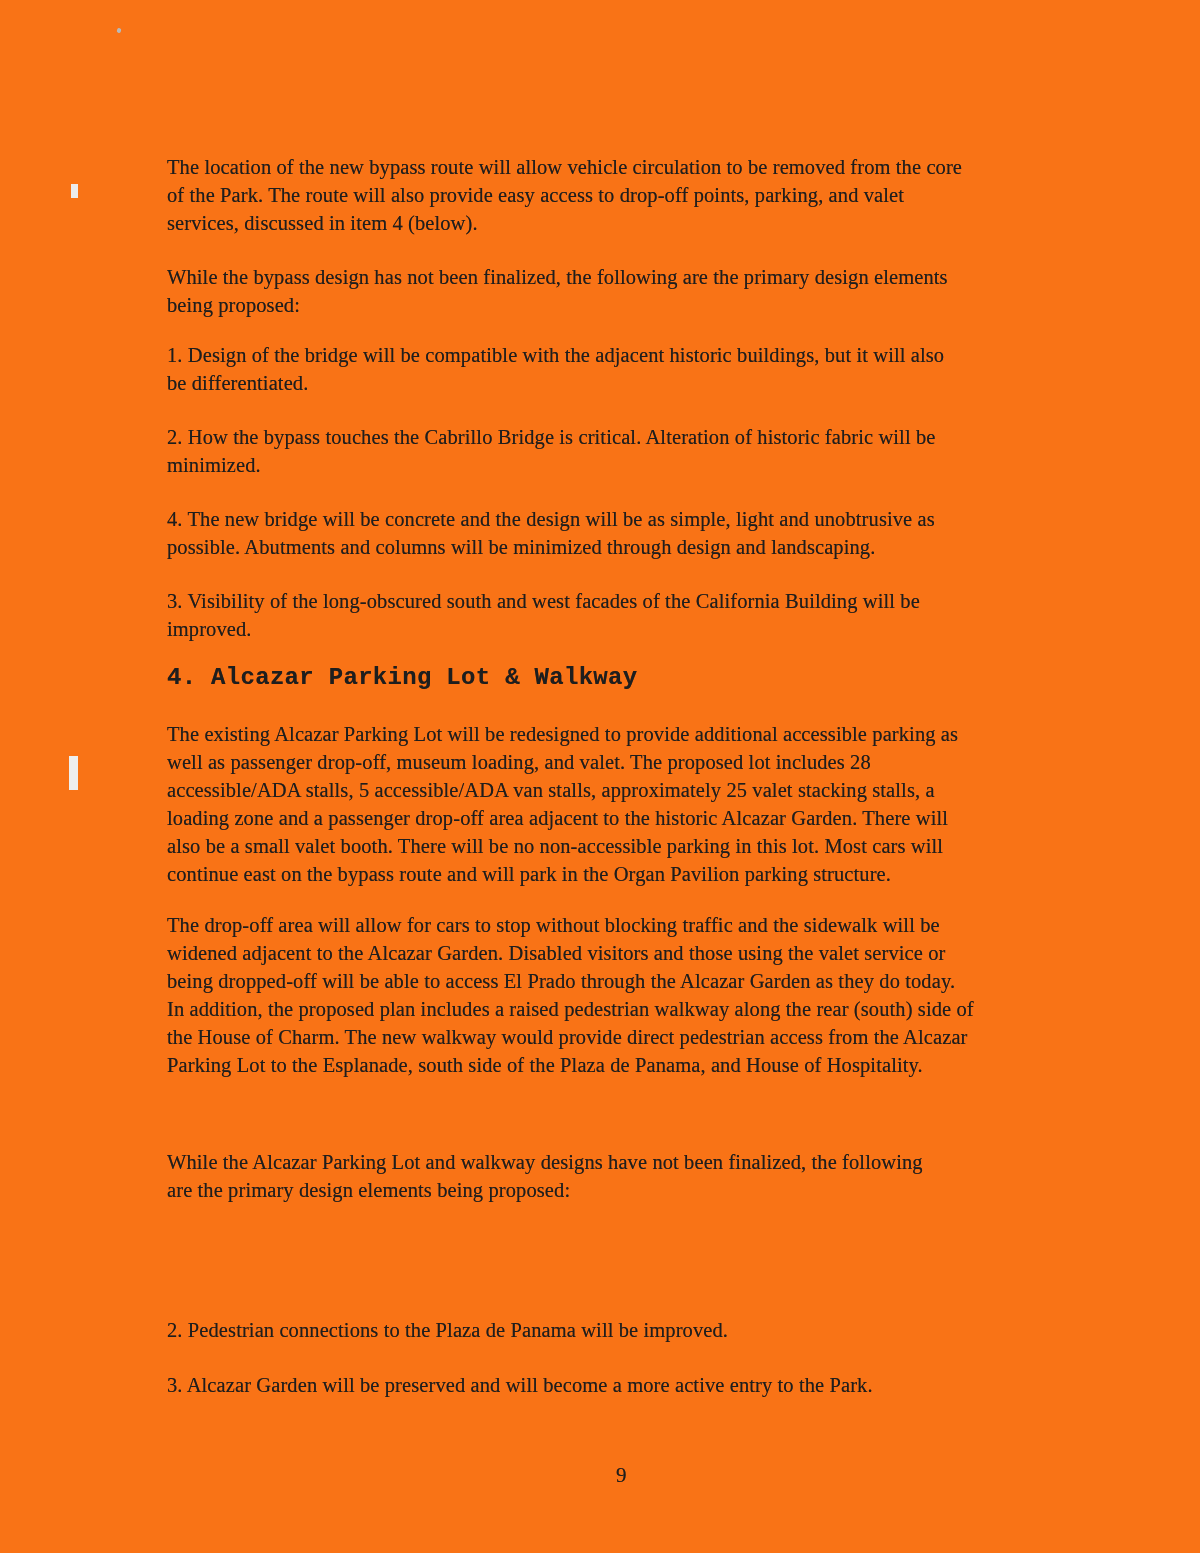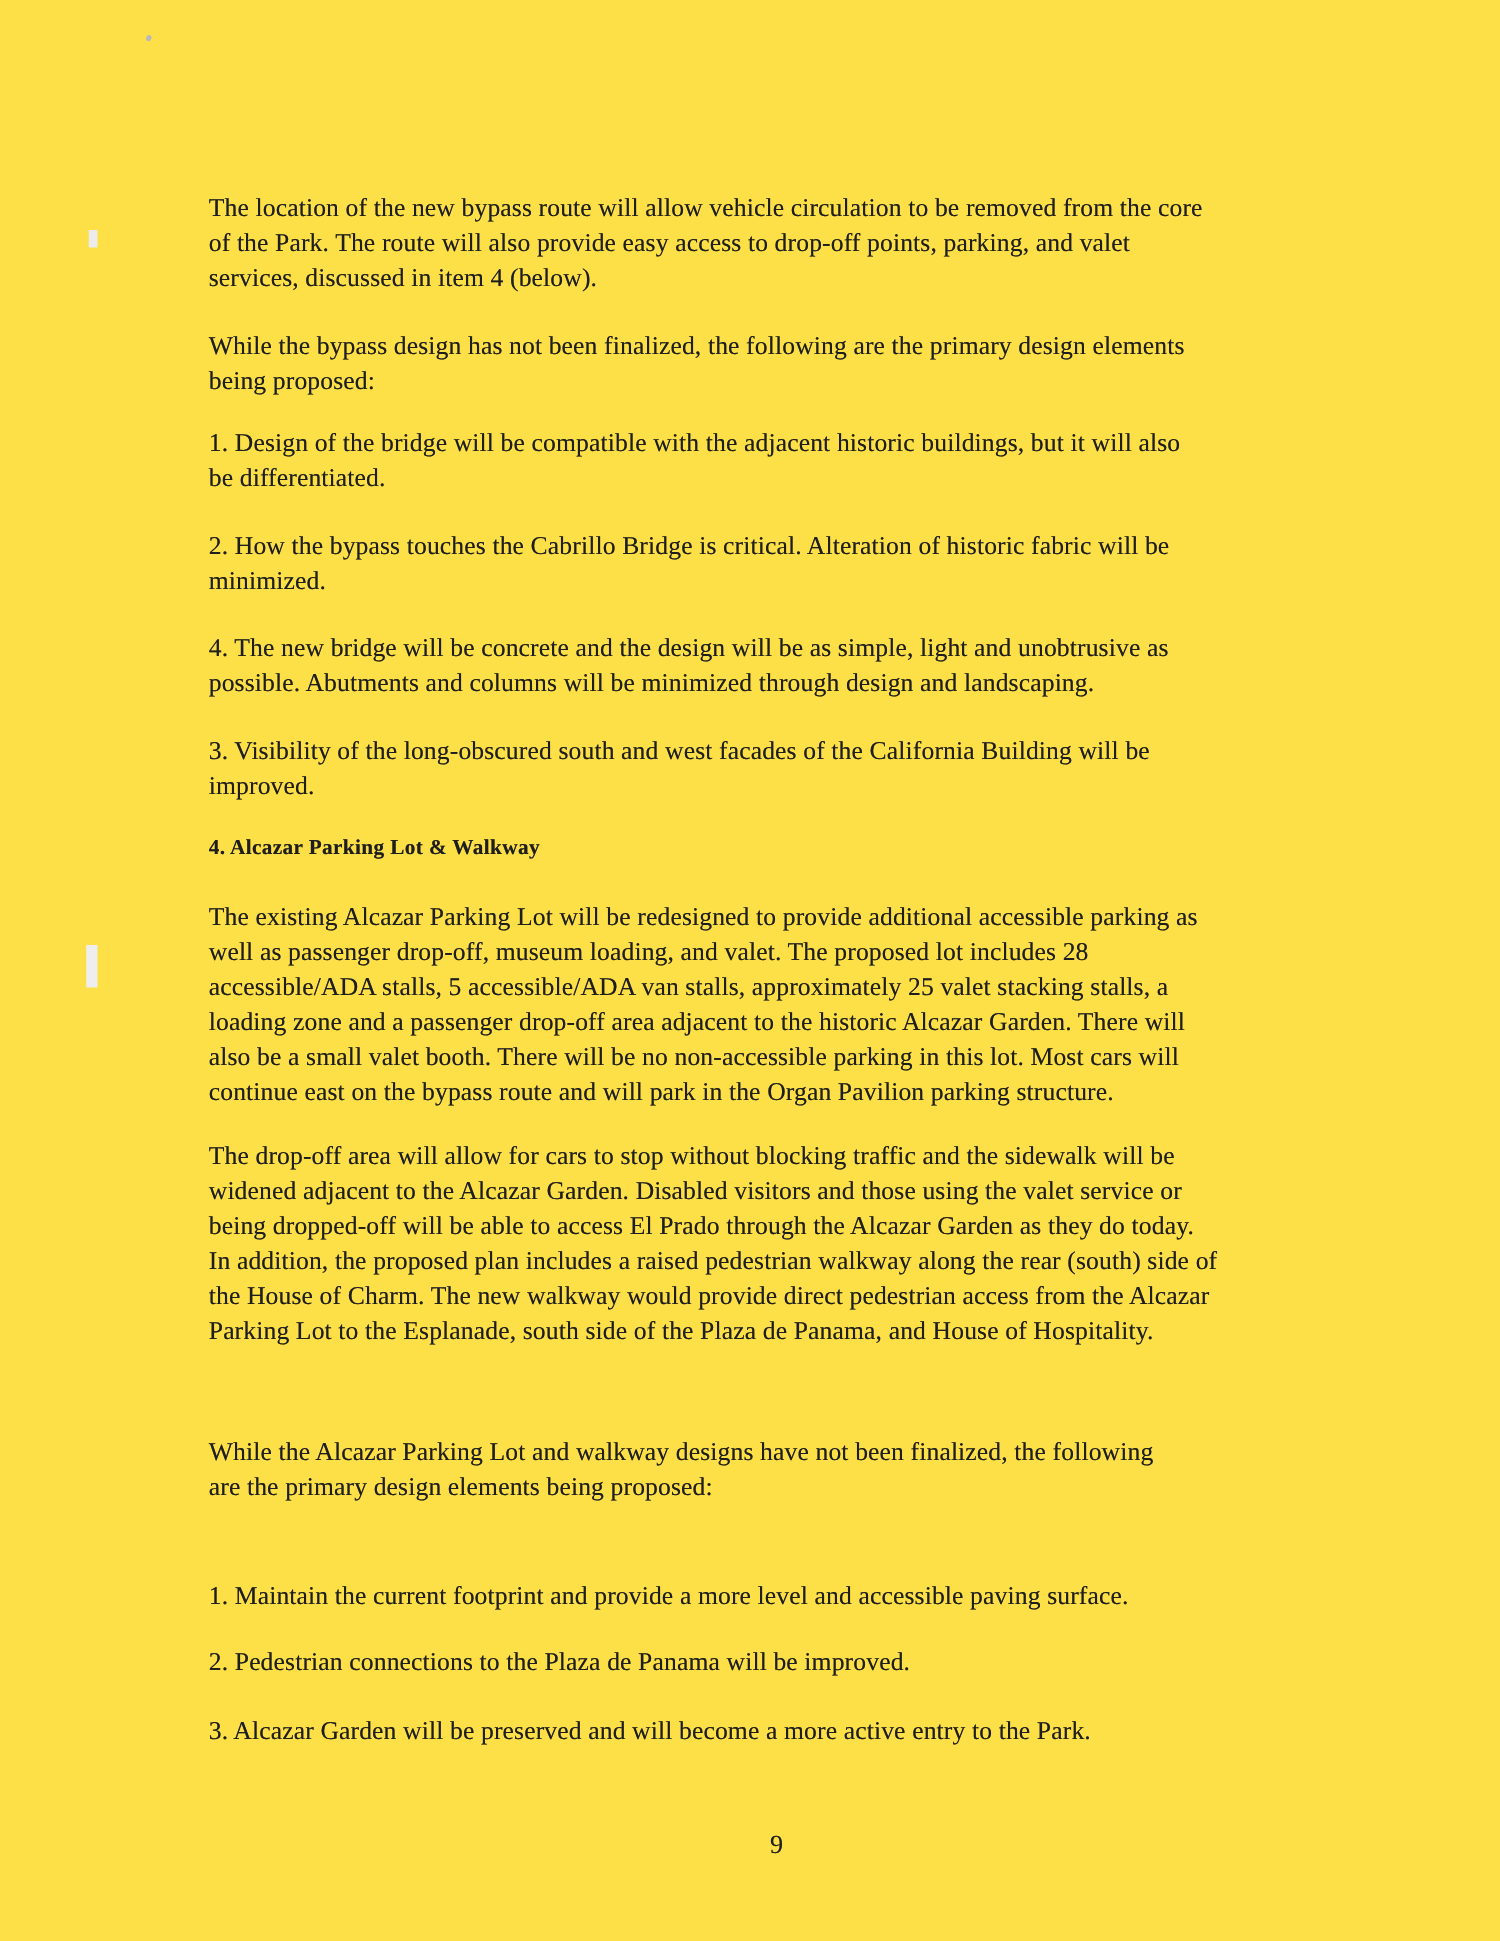--- a/index.html
+++ b/index.html
@@ -4,38 +4,39 @@
 <style>
   html, body {
     margin: 0;
     padding: 0;
     background: #ffffff;
   }
   .page {
     position: relative;
     width: 1200px;
     height: 1553px;
-    background: #fde047;
+    background: #f97316;
     font-family: "Liberation Serif", serif;
     color: #1e1e1e;
     overflow: hidden;
   }
   .block {
     position: absolute;
     left: 167px;
     white-space: pre;
     font-size: 20.5px;
     line-height: 28px;
     letter-spacing: 0.1px;
     text-shadow: 0 0 0.4px rgba(20,20,20,0.55);
   }
   .heading {
     font-weight: bold;
-    font-size: 17px;
+    font-size: 24px;
     letter-spacing: 0.3px;
+    font-family: Liberation Mono, monospace;
   }
   .page-number {
     position: absolute;
     left: 616px;
     top: 1463px;
     font-size: 21px;
     white-space: pre;
     text-shadow: 0 0 0.4px rgba(20,20,20,0.55);
   }
   .artifact {
@@ -87,21 +88,20 @@
 widened adjacent to the Alcazar Garden. Disabled visitors and those using the valet service or
 being dropped-off will be able to access El Prado through the Alcazar Garden as they do today.
 In addition, the proposed plan includes a raised pedestrian walkway along the rear (south) side of
 the House of Charm. The new walkway would provide direct pedestrian access from the Alcazar
 Parking Lot to the Esplanade, south side of the Plaza de Panama, and House of Hospitality.</div>
 
 
   <div class="block" style="top:1148px">While the Alcazar Parking Lot and walkway designs have not been finalized, the following
 are the primary design elements being proposed:</div>
 
-  <div class="block" style="top:1263px">1. Maintain the current footprint and provide a more level and accessible paving surface.</div>
 
   <div class="block" style="top:1316px">2. Pedestrian connections to the Plaza de Panama will be improved.</div>
 
   <div class="block" style="top:1371px">3. Alcazar Garden will be preserved and will become a more active entry to the Park.</div>
 
   <div class="page-number">9</div>
 
 </div>
 
 </body></html>

